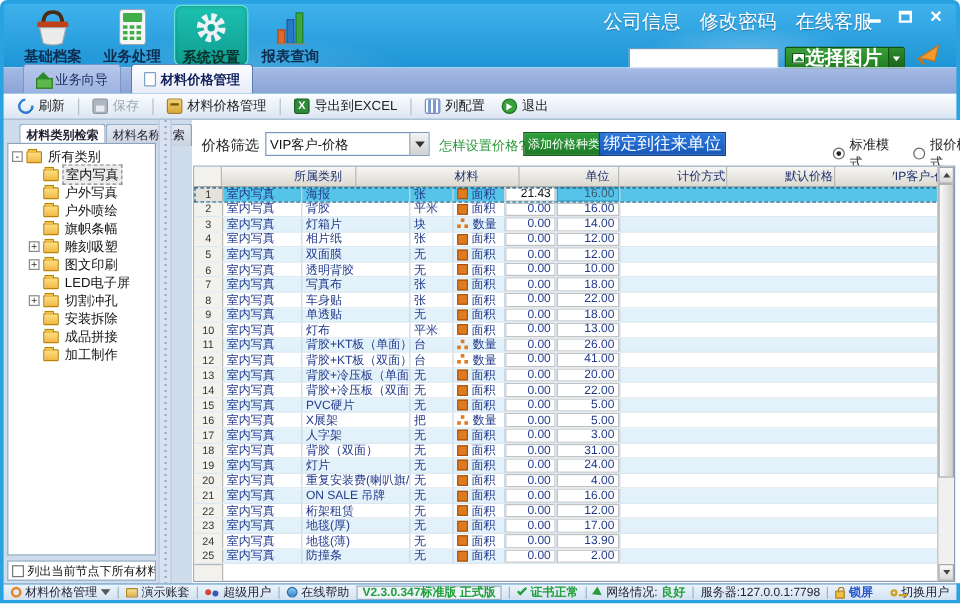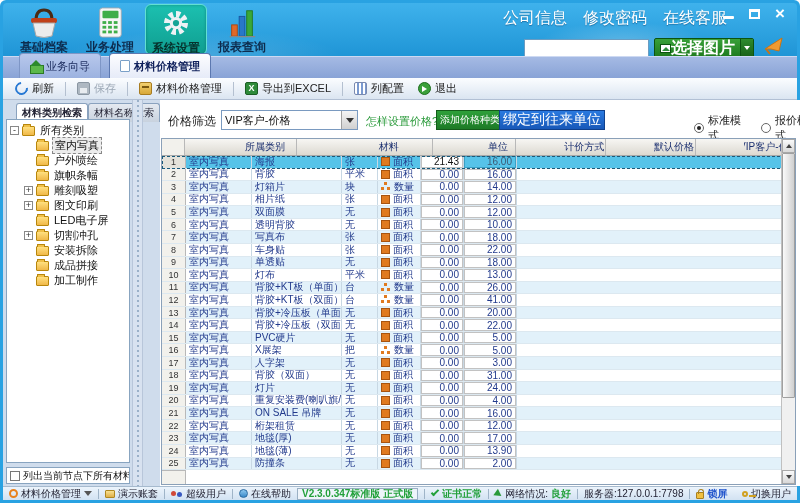--- a/index.html
+++ b/index.html
@@ -307,20 +307,25 @@
       </div>
       <div class="tree-children" id="tree-children">
             <div class="tree-row selected">
               <span class="exp-space"></span>
               <span class="folder"></span>
               <span class="lbl">室内写真</span>
             </div>
             <div class="tree-row">
               <span class="exp-space"></span>
               <span class="folder"></span>
+              <span class="lbl">户外写真</span>
+            </div>
+            <div class="tree-row">
+              <span class="exp-space"></span>
+              <span class="folder"></span>
               <span class="lbl">户外喷绘</span>
             </div>
             <div class="tree-row">
               <span class="exp-space"></span>
               <span class="folder"></span>
               <span class="lbl">旗帜条幅</span>
             </div>
             <div class="tree-row">
               <span class="expander">+</span>
               <span class="folder"></span>

